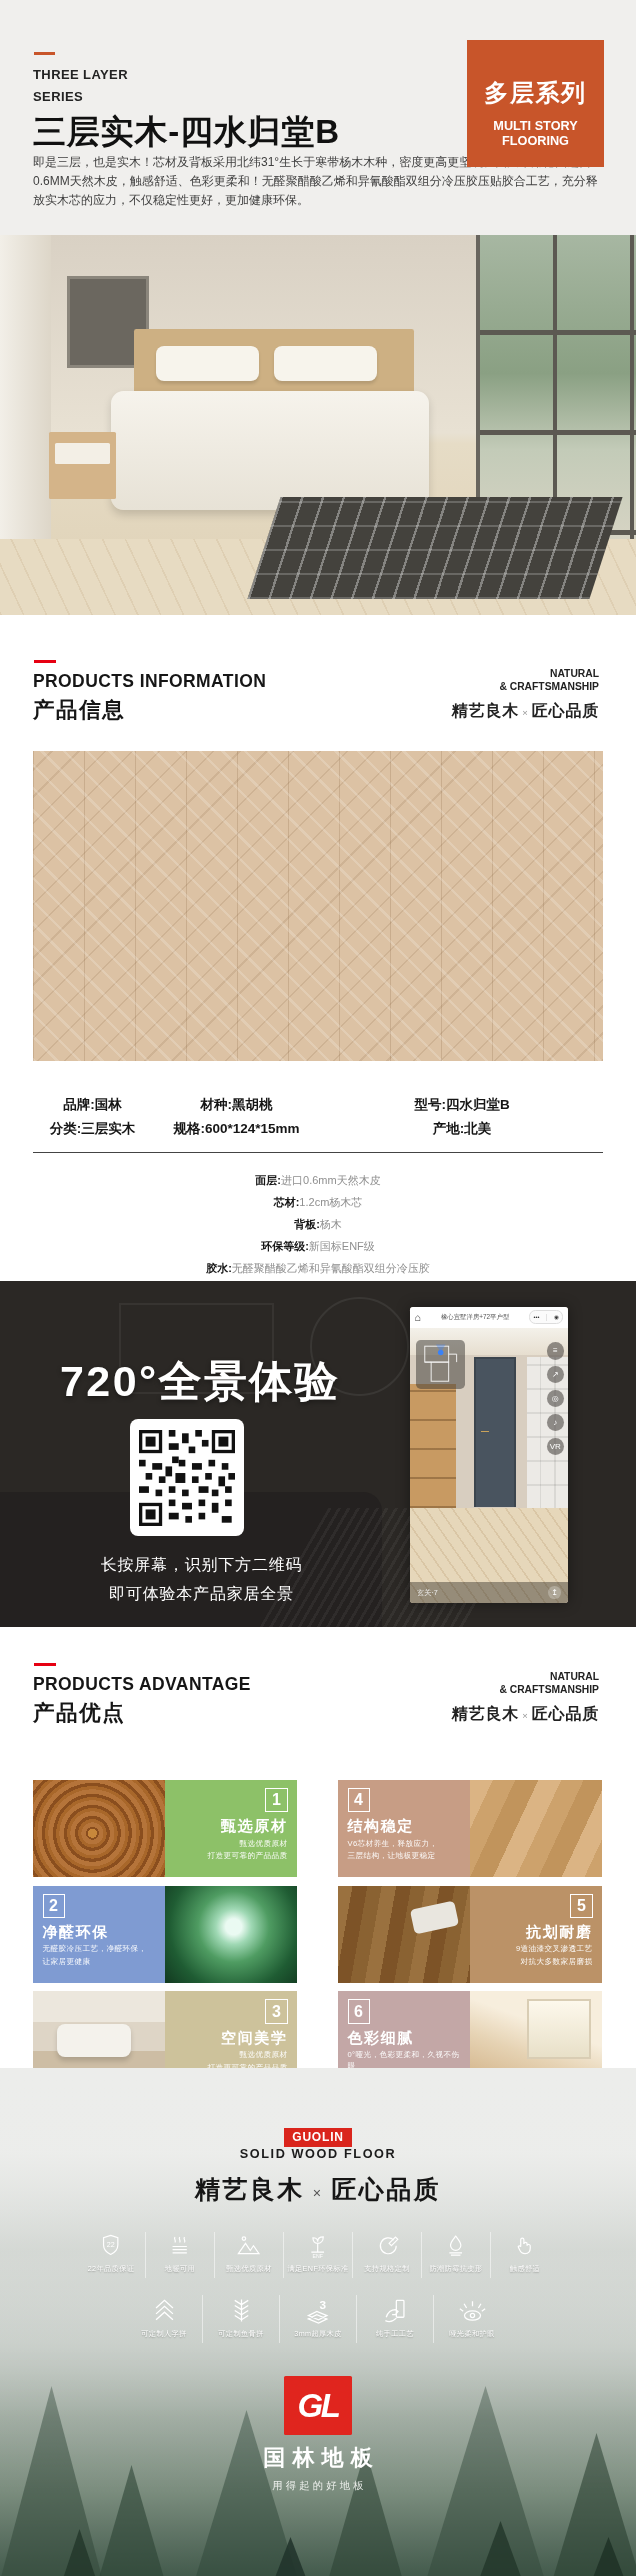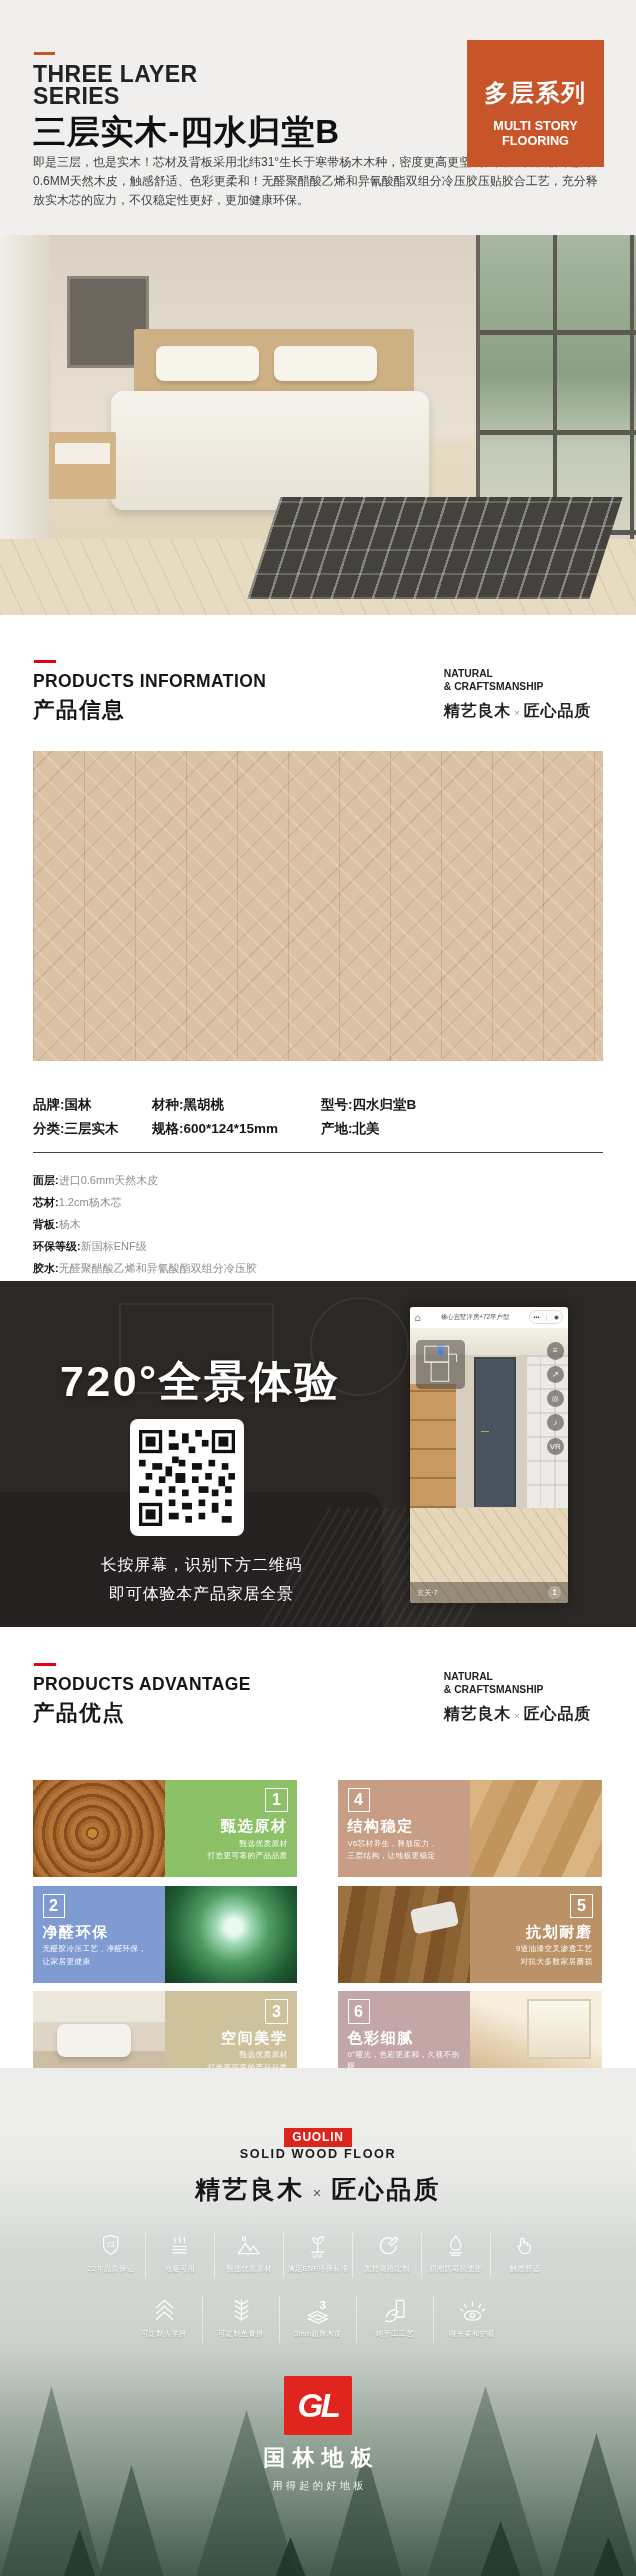--- a/index.html
+++ b/index.html
@@ -2,21 +2,21 @@
 <html style="font-size:12.7px"><head>
 <meta charset="utf-8">
 <style>
   html,body{margin:0;padding:0;}
   body{font-family:"Liberation Sans","DejaVu Sans",sans-serif;background:#ffffff;}
   .page{width:636px;margin:0 auto;position:relative;background:#fff;overflow:hidden;}
 
   
   .sec-header{height:235px;background:#f0efed;position:relative;}
   .hdr-dash{position:absolute;left:34px;top:52px;width:20.7px;height:3.2px;background:#c8552a;}
-  .series-en{position:absolute;left:33px;top:64px;font-size:23px;font-weight:bold;color:#232323;line-height:21.5px;letter-spacing:0.4px;}
+  .series-en{position:absolute;left:33px;top:64px;font-size:13px;font-weight:bold;color:#232323;line-height:21.5px;letter-spacing:0.4px;}
   .prod-title{position:absolute;left:33px;top:110px;font-size:33px;font-weight:bold;color:#111;letter-spacing:0.8px;}
   .prod-desc{position:absolute;left:33px;top:153px;width:571px;font-size:12px;line-height:19px;color:#3f3f3f;}
   .series-badge{position:absolute;right:32px;top:0;width:137px;height:127px;background:#c8552a;color:#fff;text-align:center;box-sizing:border-box;padding-top:37px;}
   .badge-cn{font-size:24px;font-weight:bold;letter-spacing:1.6px;}
   .badge-en{margin-top:9.5px;font-size:12.7px;font-weight:bold;line-height:15px;}
 
   
   .hero{height:380px;position:relative;overflow:hidden;background:linear-gradient(180deg,#d9d1c4 0%,#e8e1d3 52%,#e6dcc6 55%,#ded0b4 100%);}
   .hero .curtain{position:absolute;left:0;top:0;width:51px;height:100%;background:linear-gradient(90deg,#f2efe8,#ddd6c8);}
   .hero .art{position:absolute;left:67px;top:41px;width:76px;height:86px;background:#6b675f;border:3.2px solid #8b867c;}
@@ -28,32 +28,32 @@
   .hero .rug{position:absolute;left:264px;top:262px;width:342px;height:102px;background:#44423d;transform:skewX(-18deg);background-image:repeating-linear-gradient(90deg,rgba(255,255,255,.35) 0 2.4px,transparent 2.4px 20.7px),repeating-linear-gradient(0deg,rgba(255,255,255,.2) 0 1.6px,transparent 1.6px 24px);}
   .hero .stand{position:absolute;left:49px;top:197px;width:67px;height:67px;background:#d4b489;border-radius:1.6px;}
   .hero .stand:before{content:"";position:absolute;left:6.4px;top:11px;right:6.4px;height:20.7px;background:#f3efe6;border-radius:1.6px;}
   .hero .floor{position:absolute;left:0;bottom:0;width:100%;height:76px;background:#e7dbc2;background-image:repeating-linear-gradient(65deg,rgba(160,120,70,.12) 0 1.6px,transparent 1.6px 20.7px);}
 
   
   .sec-head{position:relative;height:80px;}
   .red-dash{position:absolute;left:0.8px;top:0;width:22px;height:3.2px;background:#e60012;}
   .sh-en{position:absolute;left:0;top:11px;font-size:17.5px;font-weight:bold;color:#161616;letter-spacing:0.4px;}
   .sh-cn{position:absolute;left:0;top:35px;font-size:21.5px;font-weight:bold;color:#161616;letter-spacing:1.6px;}
-  .sh-right{position:absolute;right:12px;top:8px;text-align:left;color:#222;}
+  .sh-right{position:absolute;right:4px;top:8px;text-align:right;color:#222;}
   .sh-right .en{font-size:10.3px;font-weight:bold;line-height:12.7px;}
   .sh-right .cn{margin-top:8px;font-size:16px;font-weight:bold;letter-spacing:0.8px;}
   .sh-right .x{font-size:9.5px;color:#999;padding:0 3.2px;font-weight:normal;}
 
   
   .sec-info{height:666px;background:#fff;box-sizing:border-box;padding:45px 33px 0;}
   .texture{margin-top:11px;height:310px;background-color:#dcc2a4;background-image:
      repeating-linear-gradient(45deg,rgba(255,255,255,.18) 0 2.4px,transparent 2.4px 16px),
      repeating-linear-gradient(-45deg,rgba(122,86,50,.14) 0 1.6px,transparent 1.6px 19px),
      repeating-linear-gradient(90deg,rgba(122,86,50,.20) 0 0.8px,transparent 0.8px 51px);}
-  .specs{margin-top:32px;}
+  .specs{margin-top:32px;text-align:center;}
   .specs-row{display:flex;font-size:13.5px;font-weight:bold;color:#161616;height:24px;align-items:center;}
   .spec-c1{width:119px;}.spec-c2{width:169px;}.spec-c3{flex:1;}
   .spec-divider{margin-top:11px;border-top:0.8px solid #444;}
   .spec-details{margin-top:16px;}
   .detail-row{font-size:11px;line-height:22px;}
   .detail-row b{color:#161616;}
   .detail-row span{color:#8f8f8f;}
 
   
   .sec-pano{height:346px;background:#2b2825;position:relative;overflow:hidden;color:#fff;}

